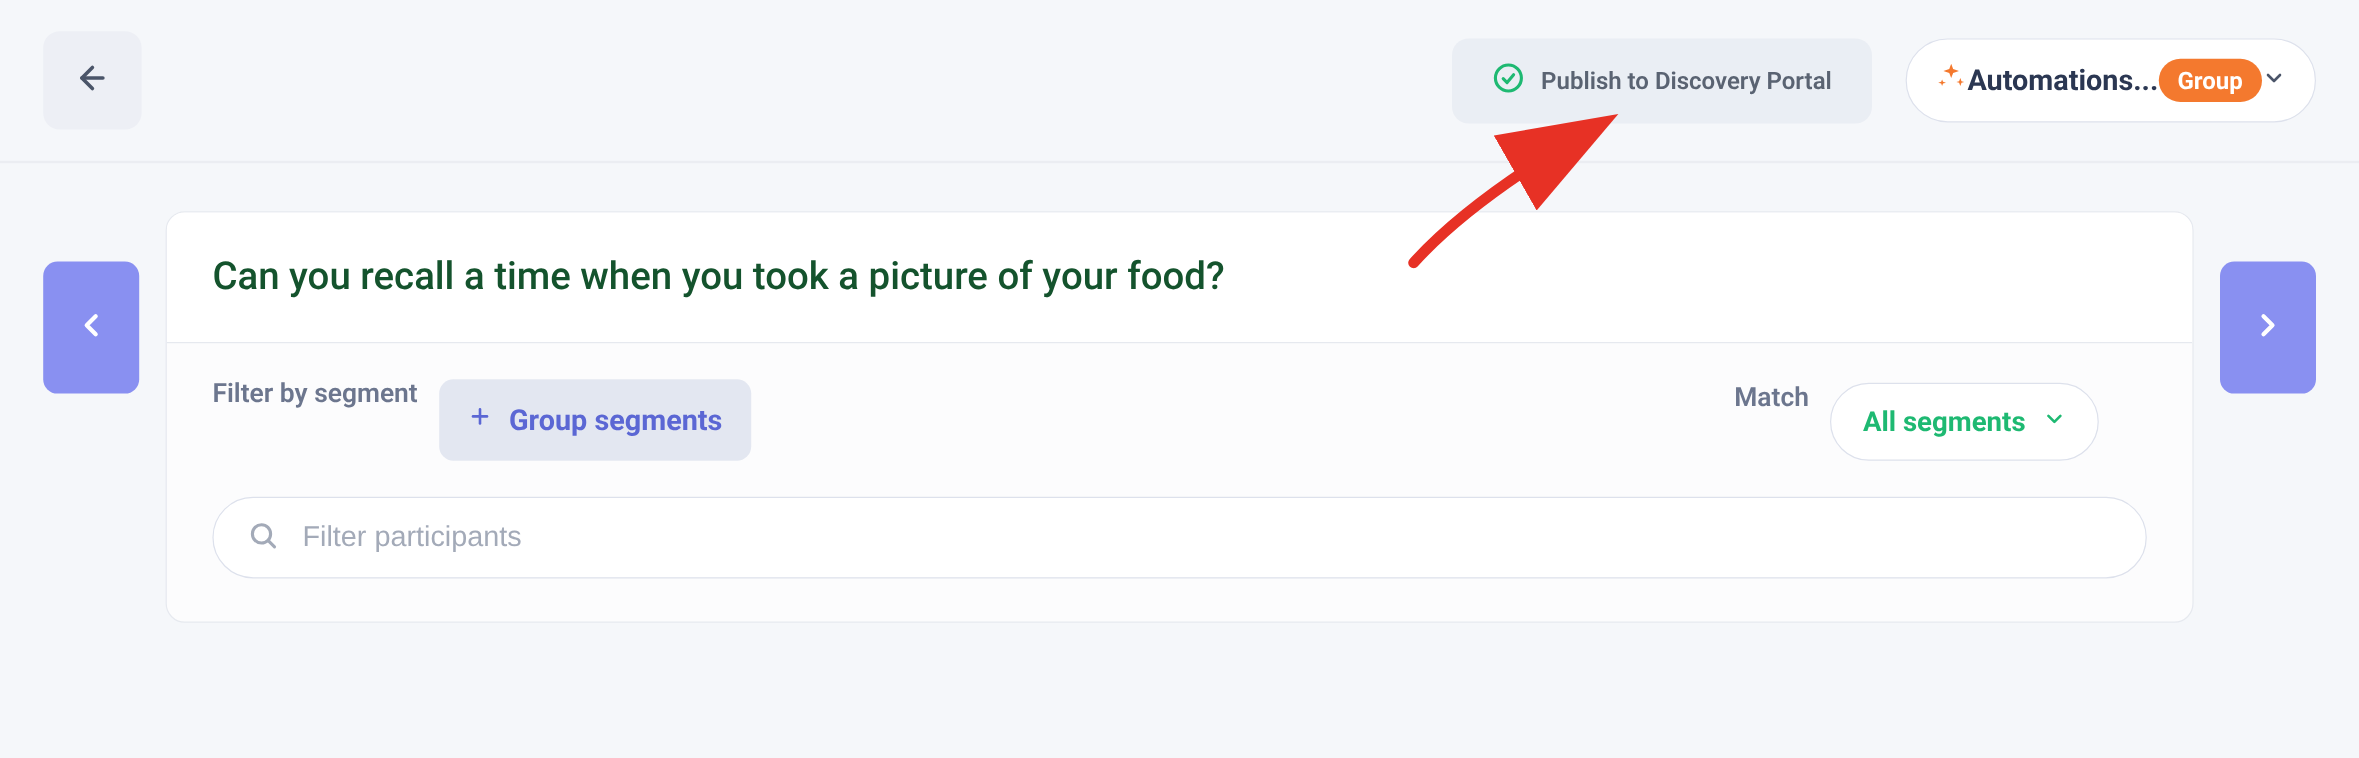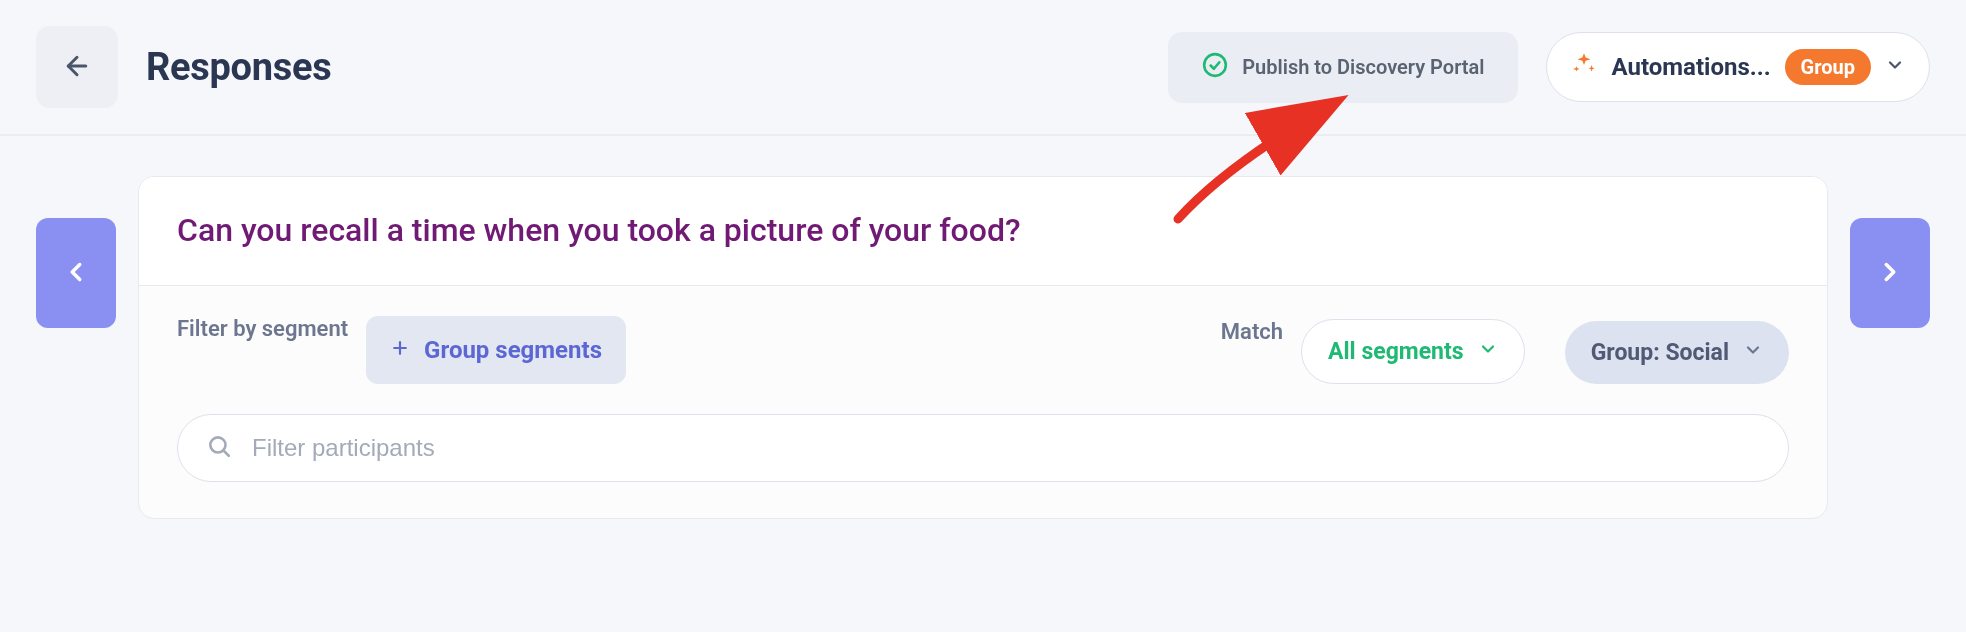--- a/index.html
+++ b/index.html
@@ -56,21 +56,21 @@
     background:#EAEEF4;
     border-radius:14px;
     padding:20px 34px;
     font-size:20px;
     font-weight:600;
     color:#5A6372;
   }
   .publish-btn .chk{color:var(--green);}
 
   .automations-btn{
-    display:flex;align-items:center;gap:14px;
+    display:flex;align-items:center;gap:0;
     background:#FFFFFF;
     border:1.5px solid #DDE1EC;
     border-radius:40px;
     padding:16px 24px 16px 24px;
     font-size:24px;
     font-weight:700;
     color:#2B3752;
   }
   .automations-btn .sparkle{color:var(--orange);}
   .beta-badge{
@@ -103,21 +103,21 @@
   .question-card{
     flex:1;
     background:#FCFCFD;
     border:1.5px solid var(--card-border);
     border-radius:16px;
     overflow:hidden;
   }
   .question-title{
     font-size:32px;
     font-weight:500;
-    color:#701a75;
+    color:#14532d;
     padding:34px 38px 36px 38px;
     border-bottom:1.5px solid var(--card-border);
     background:#fff;
   }
 
   .filter-row{
     display:flex;
     gap:40px;
     padding:30px 38px 30px 38px;
     align-items:flex-end;
@@ -195,21 +195,20 @@
 
 <div class="header">
   <button class="back-btn">
     <span>
       <svg width="30" height="30" viewBox="0 0 24 24" fill="none" stroke="currentColor" stroke-width="2.4" stroke-linecap="round" stroke-linejoin="round">
           <line x1="19" y1="12" x2="5" y2="12"></line>
           <polyline points="12 19 5 12 12 5"></polyline>
         </svg>
     </span>
   </button>
-  <div class="page-title">Responses</div>
   <div class="header-spacer"></div>
 
   <button class="publish-btn">
     <span class="chk">
       <svg width="26" height="26" viewBox="0 0 24 24" fill="none" stroke="currentColor" stroke-width="2.4" stroke-linecap="round" stroke-linejoin="round">
           <circle cx="12" cy="12" r="10"></circle>
           <polyline points="8 12.5 11 15.5 16 9.5"></polyline>
         </svg>
     </span>
     <span>Publish to Discovery Portal</span>
@@ -267,28 +266,20 @@
           <span>All segments</span>
           <span class="chev">
             <svg width="20" height="20" viewBox="0 0 24 24" fill="none" stroke="currentColor" stroke-width="2.6" stroke-linecap="round" stroke-linejoin="round">
                 <polyline points="6 9 12 15 18 9"></polyline>
               </svg>
           </span>
         </button>
       </div>
 
       <div class="filter-col">
-        <button class="group-pill">
-          <span>Group: Social</span>
-          <span class="chev">
-            <svg width="20" height="20" viewBox="0 0 24 24" fill="none" stroke="currentColor" stroke-width="2.6" stroke-linecap="round" stroke-linejoin="round">
-                <polyline points="6 9 12 15 18 9"></polyline>
-              </svg>
-          </span>
-        </button>
       </div>
 
     </div>
 
     <div class="search-row">
       <div class="search-pill">
         <span class="mag">
           <svg width="26" height="26" viewBox="0 0 24 24" fill="none" stroke="currentColor" stroke-width="2.4" stroke-linecap="round" stroke-linejoin="round">
               <circle cx="11" cy="11" r="7"></circle>
               <line x1="21" y1="21" x2="16.2" y2="16.2"></line>

